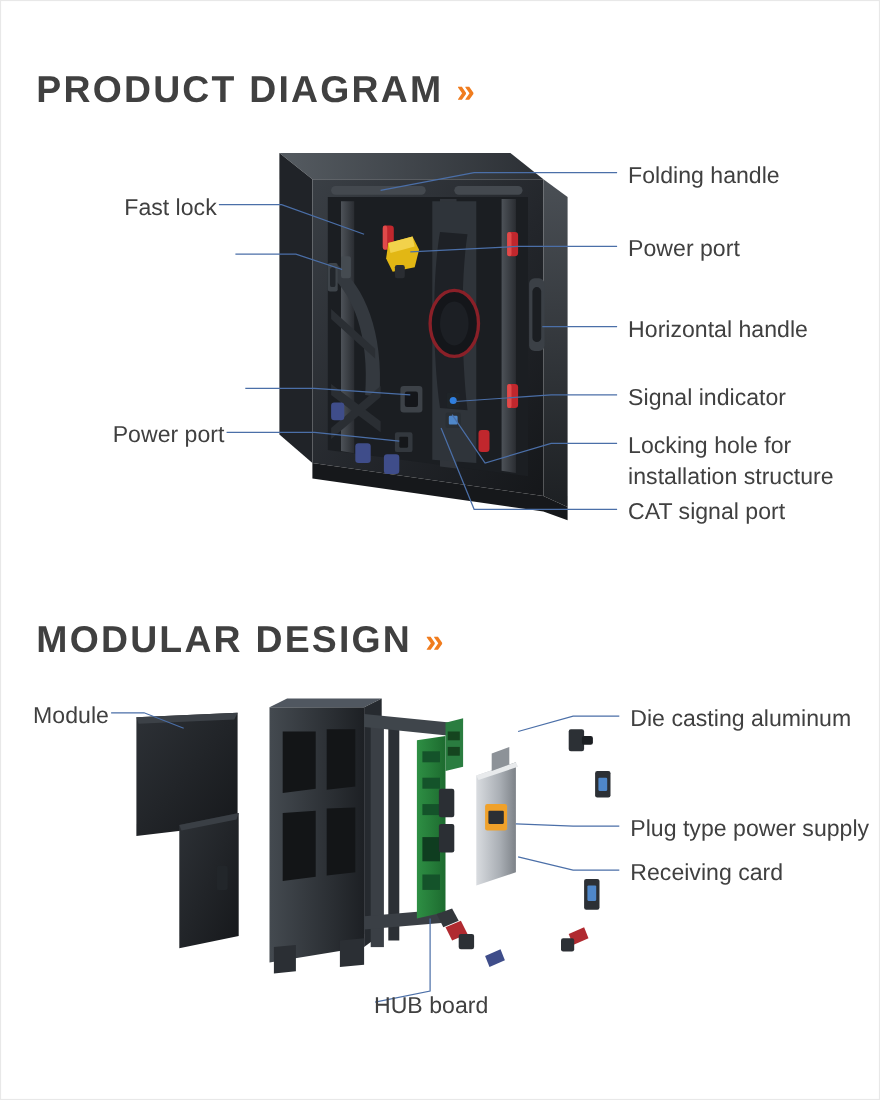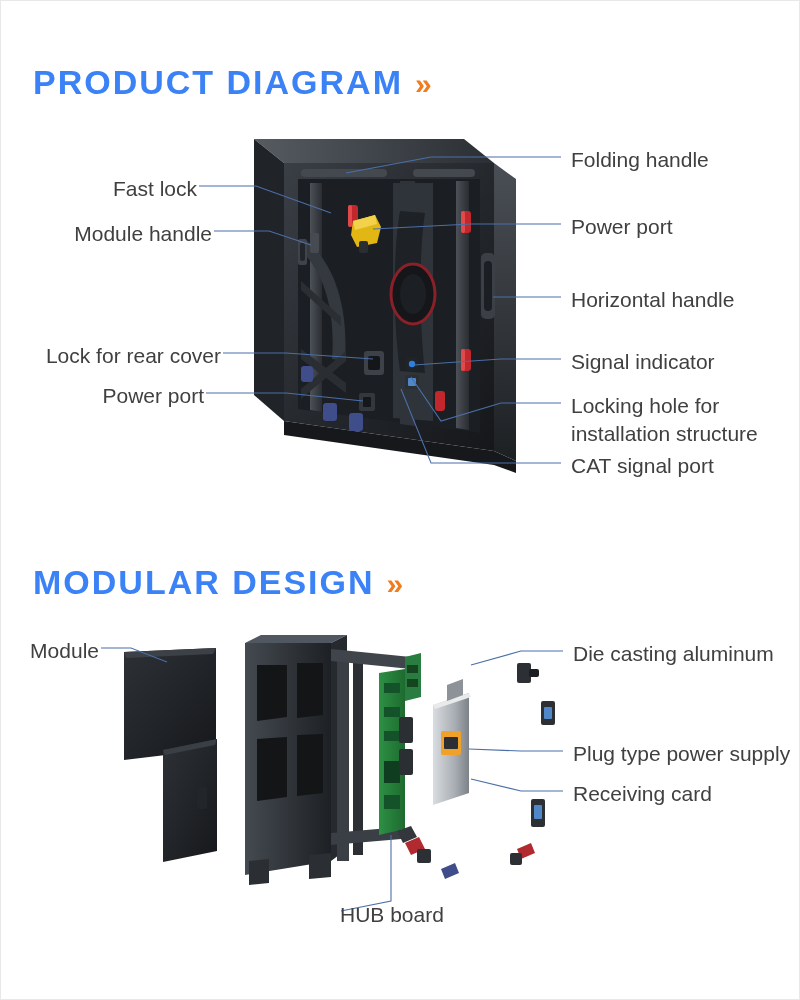--- a/index.html
+++ b/index.html
@@ -26,21 +26,21 @@
   
   .section-title {
     position: absolute;
     display: flex;
     align-items: center;
     gap: 12px;
   }
   .section-title .txt {
     font-size: 34px;
     font-weight: bold;
-    color: #3b82f6;
+    color: #404040;
     letter-spacing: 2px;
     white-space: nowrap;
   }
   .section-title .chev {
     color: #f07c1e;
     font-size: 30px;
     font-weight: bold;
     line-height: 1;
     position: relative;
     top: 1px;
@@ -204,22 +204,20 @@
         <path d="M345 52 L430 36 L560 36"></path>
         <path d="M372 108 L470 103 L560 103"></path>
         <path d="M492 176 L520 176 L560 176"></path>
         <path d="M413 244 L500 238 L560 238"></path>
         <path d="M410 256 L440 300 L500 282 L560 282"></path>
         <path d="M400 268 L430 342 L560 342"></path>
       </g>
     </svg>
 
     <div class="label left" style="left:26px; top:54px; width:170px;"><span>Fast lock</span></div>
-    <div class="label left" style="left:26px; top:99px; width:185px;"><span>Module handle</span></div>
-    <div class="label left" style="left:16px; top:221px; width:204px;"><span>Lock for rear cover</span></div>
     <div class="label left" style="left:26px; top:261px; width:177px;"><span>Power port</span></div>
 
     <div class="label right" style="left:570px; top:25px;"><span>Folding handle</span></div>
     <div class="label right" style="left:570px; top:92px;"><span>Power port</span></div>
     <div class="label right" style="left:570px; top:165px;"><span>Horizontal handle</span></div>
     <div class="label right" style="left:570px; top:227px;"><span>Signal indicator</span></div>
     <div class="label right two-line" style="left:570px; top:271px; width:220px;"><span>Locking  hole for installation structure</span></div>
     <div class="label right" style="left:570px; top:331px;"><span>CAT signal port</span></div>
   </div>
 

